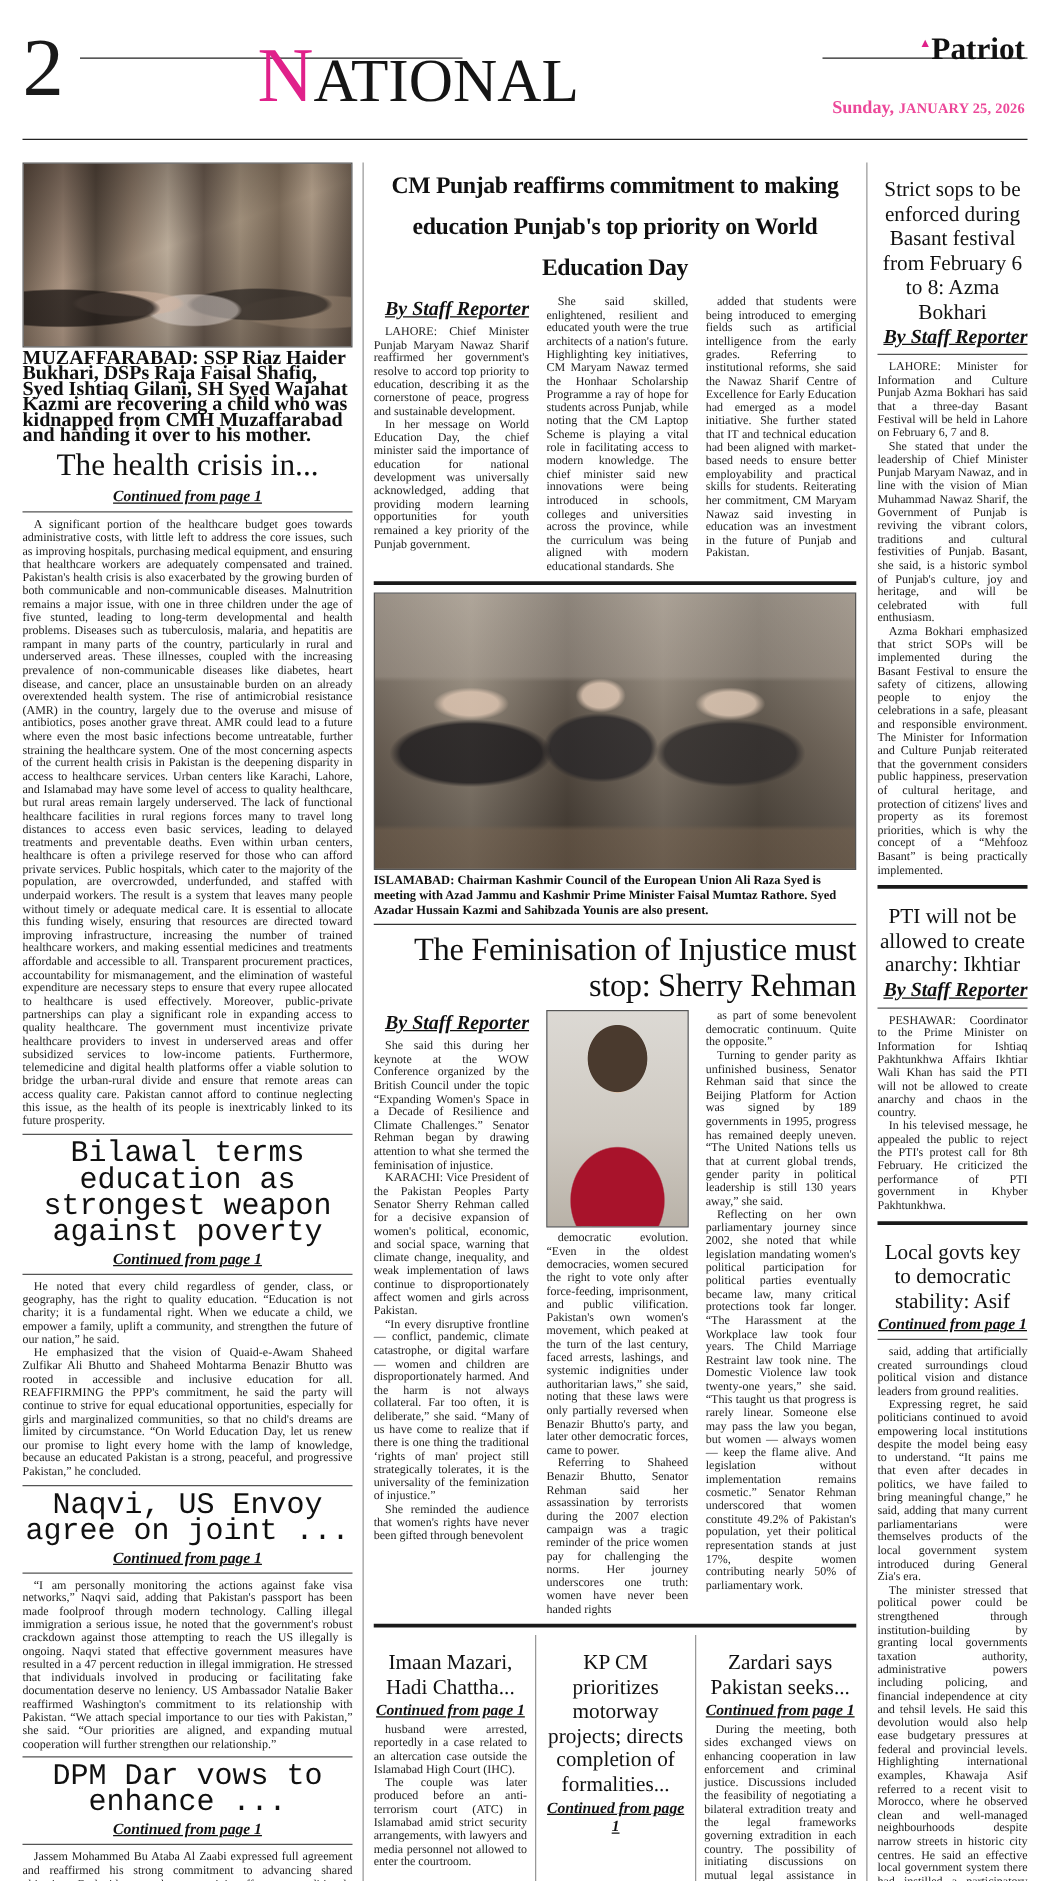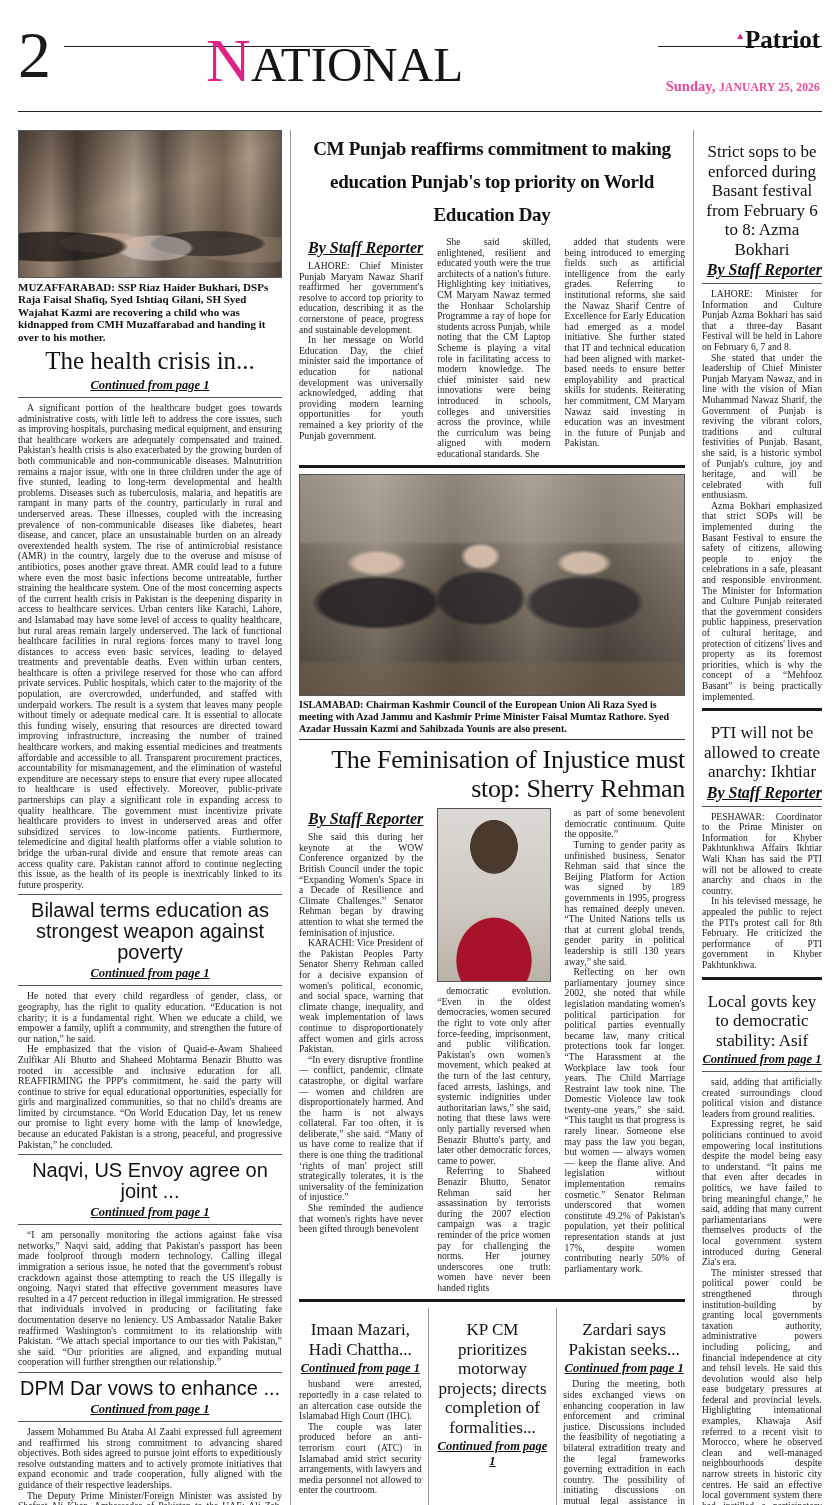--- a/index.html
+++ b/index.html
@@ -141,23 +141,23 @@
   }
   .hl-md {
     font-family: "Liberation Serif", serif;
     font-weight: 400;
     font-size: 25px;
     line-height: 27px;
     text-align: center;
     margin: 3px 0 4px 0;
   }
   .hl-sm {
-    font-family: Liberation Sans, sans-serif;
+    font-family: Liberation Mono, monospace;
     font-weight: 400;
-    font-size: 20px;
+    font-size: 24px;
     line-height: 21px;
     text-align: center;
     margin: 2px 0 3px 0;
   }
   .hl-xs {
     font-family: "Liberation Serif", serif;
     font-weight: 400;
     font-size: 17px;
     line-height: 19.5px;
     text-align: center;
@@ -193,21 +193,21 @@
     text-justify: inter-word;
     hyphens: auto;
     -webkit-hyphens: auto;
     color: #1a1a1a;
   }
   .body-text p { margin: 0; text-indent: 9px; }
 
   .caption {
     font-family: "Liberation Serif", serif;
     font-weight: 700;
-    font-size: 11px;
+    font-size: 16px;
     line-height: 12.4px;
     text-align: left;
     margin: 3px 0 4px 0;
     color: #111;
   }
   .caption-sm {
     font-size: 10px;
     line-height: 11.6px;
   }
 
@@ -472,21 +472,21 @@
         <p>LAHORE: Minister for Information and Culture Punjab Azma Bokhari has said that a three-day Basant Festival will be held in Lahore on February 6, 7 and 8.</p>
         <p>She stated that under the leadership of Chief Minister Punjab Maryam Nawaz, and in line with the vision of Mian Muhammad Nawaz Sharif, the Government of Punjab is reviving the vibrant colors, traditions and cultural festivities of Punjab. Basant, she said, is a historic symbol of Punjab's culture, joy and heritage, and will be celebrated with full enthusiasm.</p>
         <p>Azma Bokhari emphasized that strict SOPs will be implemented during the Basant Festival to ensure the safety of citizens, allowing people to enjoy the celebrations in a safe, pleasant and responsible environment. The Minister for Information and Culture Punjab reiterated that the government considers public happiness, preservation of cultural heritage, and protection of citizens' lives and property as its foremost priorities, which is why the concept of a “Mehfooz Basant” is being practically implemented.</p>
       </div>
 
       <div class="rule-thick"></div>
       <div class="hl-xs">PTI will not be allowed to create anarchy: Ikhtiar</div>
       <div class="byline">By Staff Reporter</div>
       <div class="rule-thin"></div>
       <div class="body-text">
-        <p>PESHAWAR: Coordinator to the Prime Minister on Information for Khyber Pakhtunkhwa Affairs Ikhtiar Wali Khan has said the PTI will not be allowed to create anarchy and chaos in the country.</p>
+        <p>PESHAWAR: Coordinator to the Prime Minister on Information for Ishtiaq Pakhtunkhwa Affairs Ikhtiar Wali Khan has said the PTI will not be allowed to create anarchy and chaos in the country.</p>
         <p>In his televised message, he appealed the public to reject the PTI's protest call for 8th February. He criticized the performance of PTI government in Khyber Pakhtunkhwa.</p>
       </div>
 
       <div class="rule-thick"></div>
       <div class="hl-xs">Local govts key to democratic stability: Asif</div>
       <div class="contd">Continued from page 1</div>
       <div class="rule-thin"></div>
       <div class="body-text">
         <p>said, adding that artificially created surroundings cloud political vision and distance leaders from ground realities.</p>
         <p>Expressing regret, he said politicians continued to avoid empowering local institutions despite the model being easy to understand. “It pains me that even after decades in politics, we have failed to bring meaningful change,” he said, adding that many current parliamentarians were themselves products of the local government system introduced during General Zia's era.</p>

